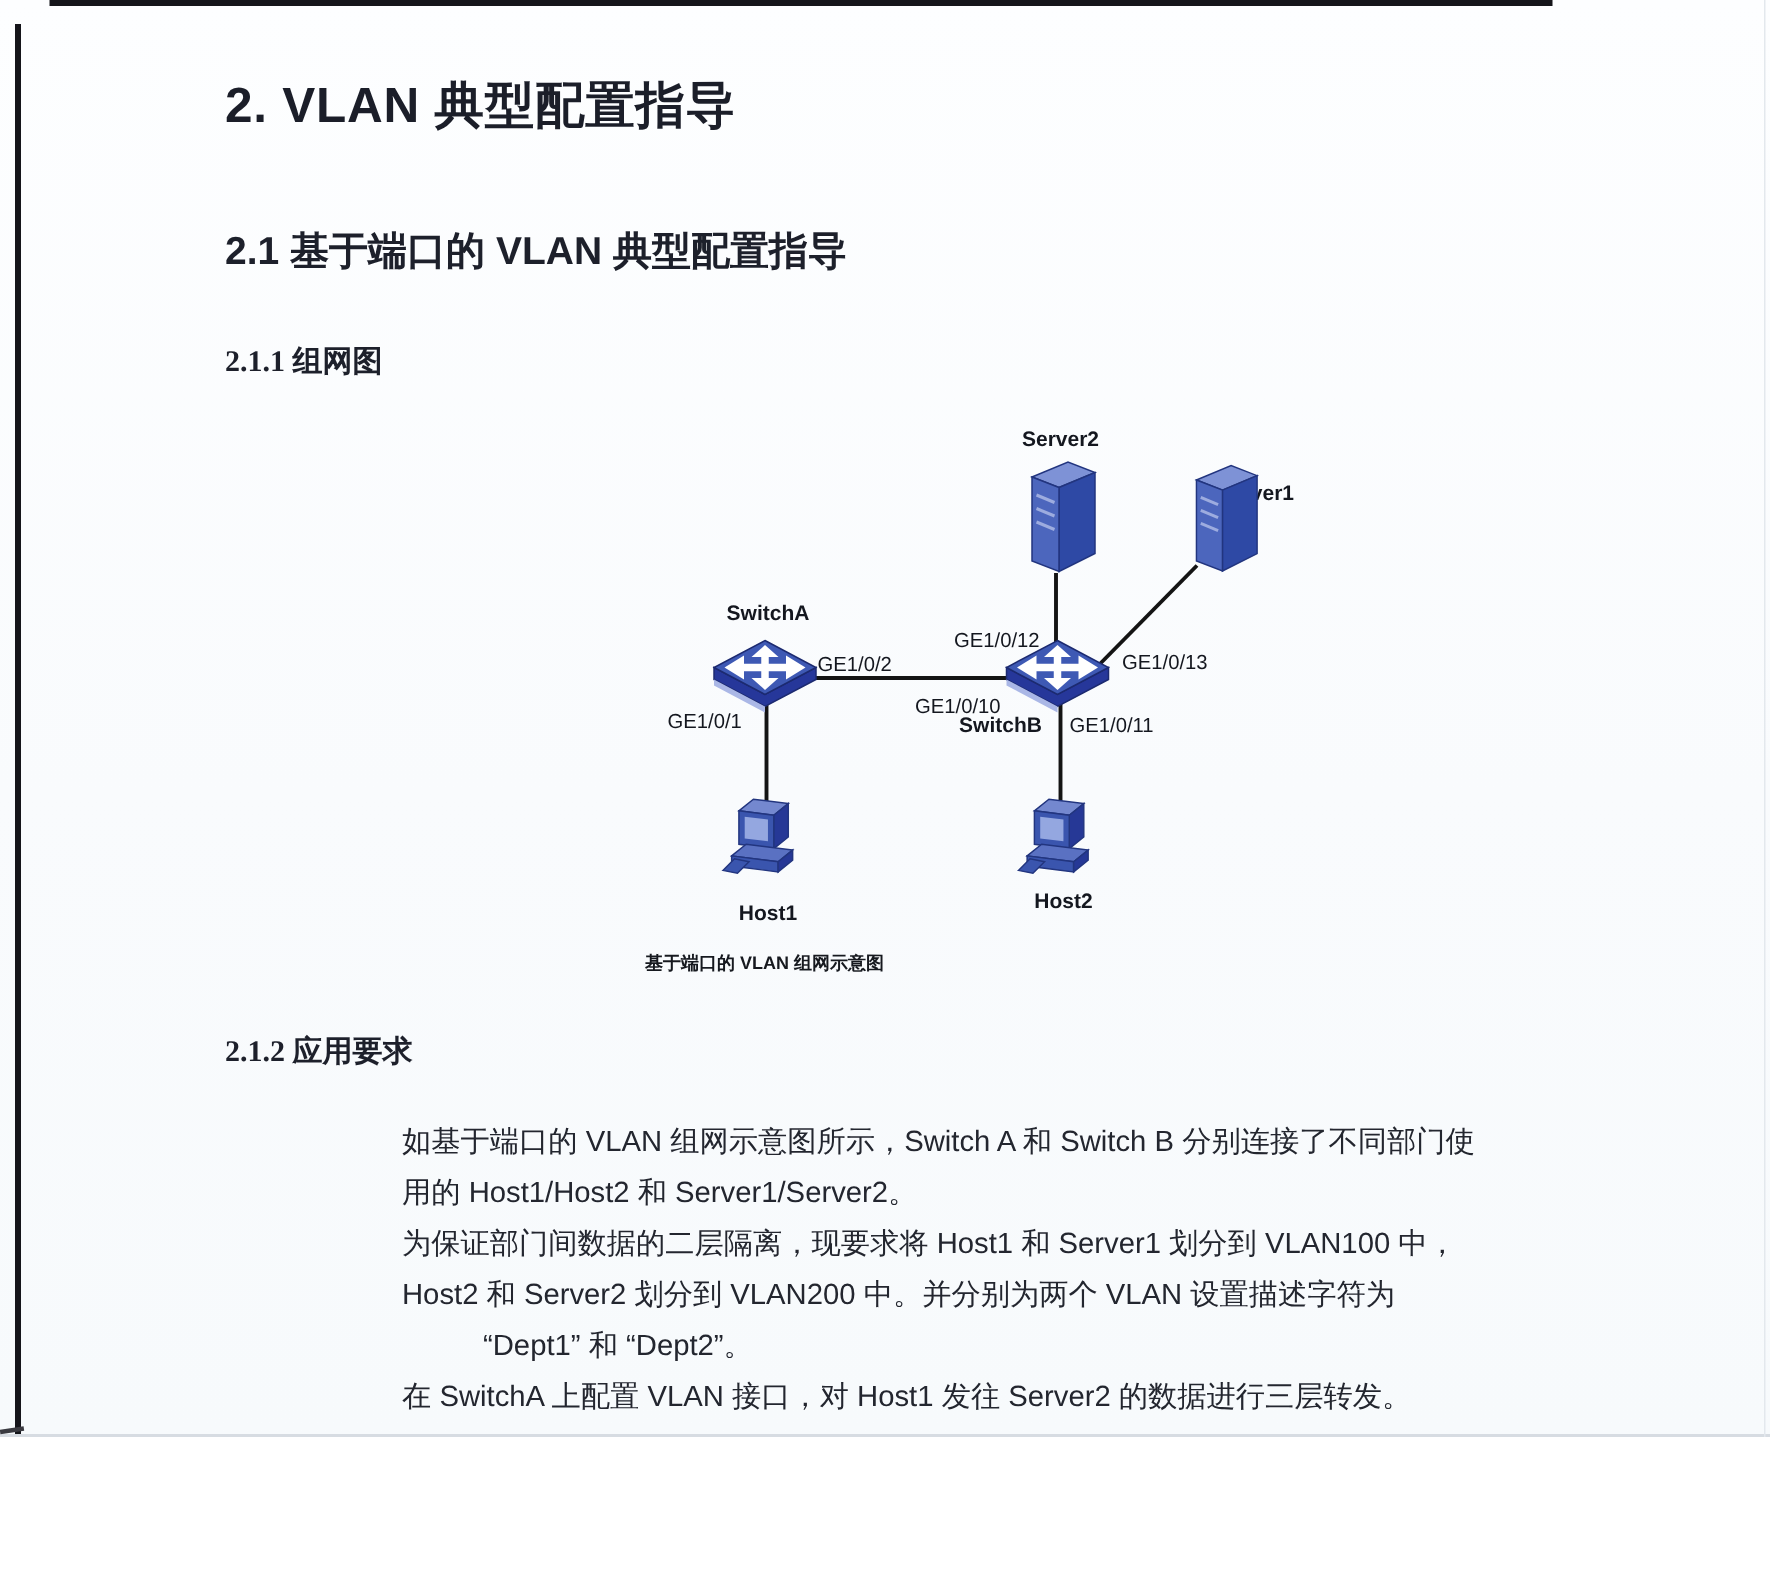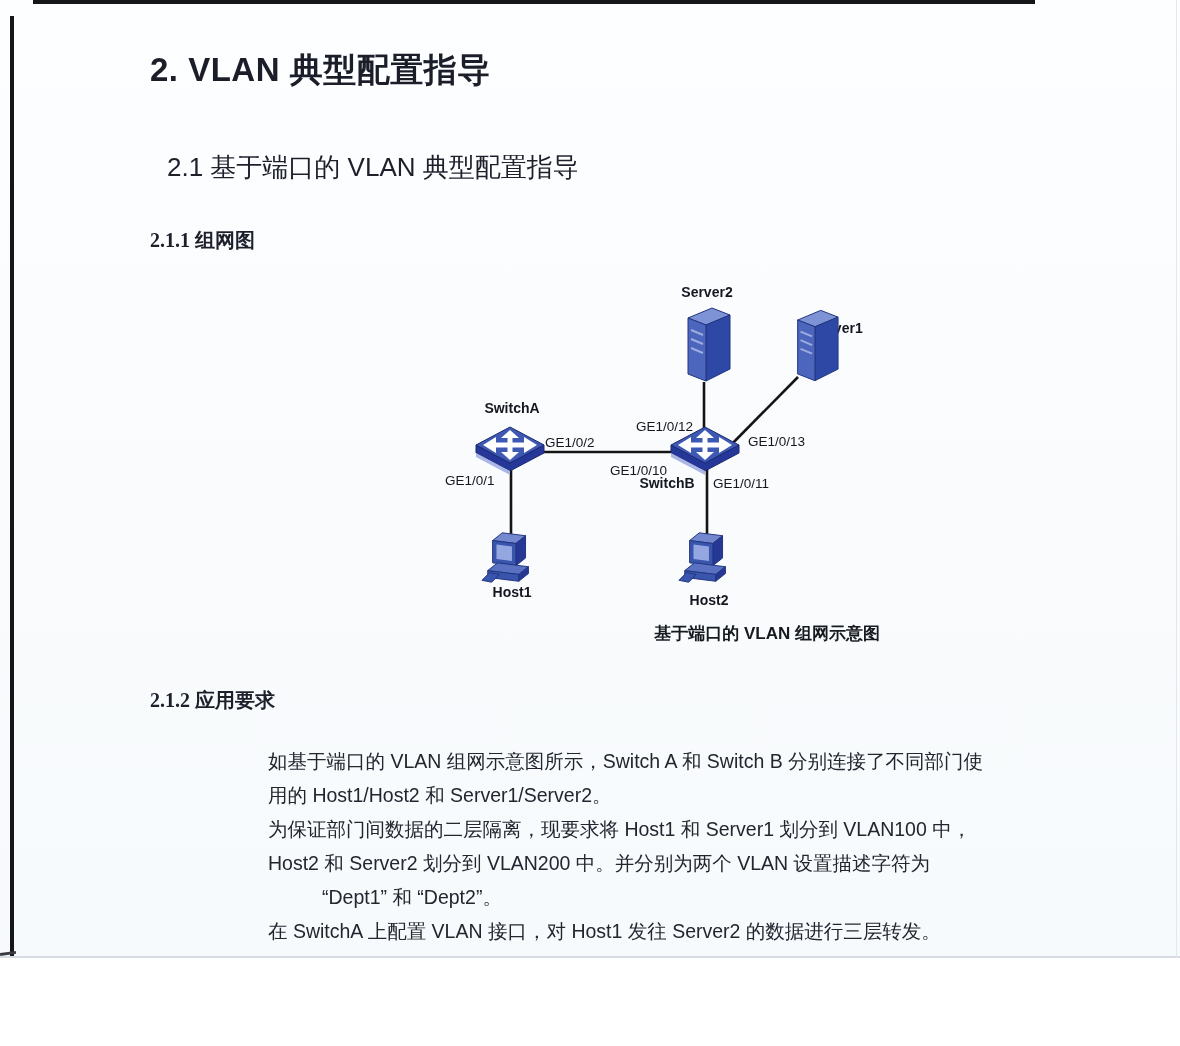--- a/index.html
+++ b/index.html
@@ -10,38 +10,38 @@
     color:#23262f;
   }
   
   .frame-top{position:absolute;left:33px;top:0;width:1002px;height:4px;background:#15151a;}
   .frame-left{position:absolute;left:10px;top:16px;width:4px;height:1024px;background:#15151a;}
   .frame-bottom{position:absolute;left:0;bottom:0;width:100%;height:2px;background:#d7dce2;}
   .frame-right{position:absolute;right:3px;top:0;width:1px;height:100%;background:#e3e8ed;}
   .frame-corner{position:absolute;left:0;bottom:3px;width:16px;height:3px;background:#3a3a40;transform:rotate(-8deg);}
 
   .h1{position:absolute;left:150px;top:48px;font-size:33px;font-weight:bold;color:#1b1e29;letter-spacing:.5px;}
-  .h2{position:absolute;left:150px;top:150px;font-size:26px;font-weight:normal;color:#1d202b;margin-left:17px;}
+  .h2{position:absolute;left:150px;top:150px;font-size:26px;font-weight:bold;color:#1d202b;}
   .h3{position:absolute;font-size:20px;font-weight:bold;color:#1d202b;font-family:Liberation Serif, serif;}
   #sec211{left:150px;top:227px;}
   #sec212{left:150px;top:687px;}
   #sec213{left:150px;top:1007px;}
 
   .body-text{position:absolute;left:0;top:744px;width:1180px;font-size:19.5px;line-height:34px;color:#23262f;}
   .pl{margin-left:268px;white-space:nowrap;}
   .pl.cont{}
   .pl.cont2{margin-left:322px;}
 
   
   .diagram{position:absolute;left:430px;top:280px;width:450px;height:380px;}
   .diagram svg.links{position:absolute;left:0;top:0;}
   .dicon{position:absolute;}
   .dlabel{position:absolute;font-size:14px;font-weight:bold;color:#14171f;text-align:center;white-space:nowrap;}
   .plabel{position:absolute;font-size:13.5px;color:#14171f;white-space:nowrap;}
-  .caption{position:absolute;left:0;top:342px;width:450px;text-align:right;font-size:17px;font-weight:bold;color:#16191f;}
+  .caption{position:absolute;left:0;top:354px;width:450px;text-align:left;font-size:12px;font-weight:bold;color:#16191f;}
 
   
   .watermark{position:absolute;left:898px;top:966px;display:flex;align-items:center;gap:8px;}
   .wm-text{font-size:32px;font-weight:bold;color:#57515e;letter-spacing:2px;opacity:.9;
            text-shadow:0 1px 0 rgba(255,255,255,.8);text-align:right;}
 </style>
 </head>
 <body>
 
 <div class="page">
@@ -121,21 +121,21 @@
     <svg class="dicon" style="left:50px;top:246px;" width="62" height="64" viewBox="0 0 64 66">
       <polygon points="13,15 23,7 47,10 37,18" fill="#7488cf" stroke="#22357f" stroke-width="1"></polygon>
       <polygon points="37,18 47,10 47,33 37,41" fill="#263896" stroke="#22357f" stroke-width="1"></polygon>
       <polygon points="13,15 37,18 37,41 13,38" fill="#3a55ae" stroke="#22357f" stroke-width="1"></polygon>
       <polygon points="17,19 33,21 33,36 17,34" fill="#94a7e0"></polygon>
       <polygon points="8,46 18,38 50,42 40,50" fill="#5a71c2" stroke="#22357f" stroke-width="1"></polygon>
       <polygon points="8,46 40,50 40,57 8,53" fill="#3a55ae" stroke="#22357f" stroke-width="1"></polygon>
       <polygon points="40,50 50,42 50,49 40,57" fill="#263896" stroke="#22357f" stroke-width="1"></polygon>
       <polygon points="2,56 10,48 20,50 12,58" fill="#3a55ae" stroke="#22357f" stroke-width="1"></polygon>
     </svg>
-    <div class="dlabel" style="left:53px;top:304px;width:58px;">Host1</div>
+    <div class="dlabel" style="left:53px;top:320px;width:58px;">Host1</div>
 
     <svg class="dicon" style="left:247px;top:246px;" width="62" height="64" viewBox="0 0 64 66">
       <polygon points="13,15 23,7 47,10 37,18" fill="#7488cf" stroke="#22357f" stroke-width="1"></polygon>
       <polygon points="37,18 47,10 47,33 37,41" fill="#263896" stroke="#22357f" stroke-width="1"></polygon>
       <polygon points="13,15 37,18 37,41 13,38" fill="#3a55ae" stroke="#22357f" stroke-width="1"></polygon>
       <polygon points="17,19 33,21 33,36 17,34" fill="#94a7e0"></polygon>
       <polygon points="8,46 18,38 50,42 40,50" fill="#5a71c2" stroke="#22357f" stroke-width="1"></polygon>
       <polygon points="8,46 40,50 40,57 8,53" fill="#3a55ae" stroke="#22357f" stroke-width="1"></polygon>
       <polygon points="40,50 50,42 50,49 40,57" fill="#263896" stroke="#22357f" stroke-width="1"></polygon>
       <polygon points="2,56 10,48 20,50 12,58" fill="#3a55ae" stroke="#22357f" stroke-width="1"></polygon>

